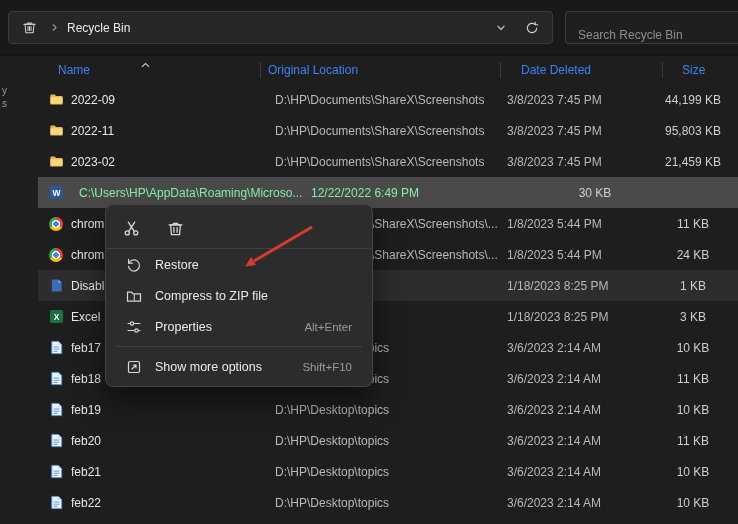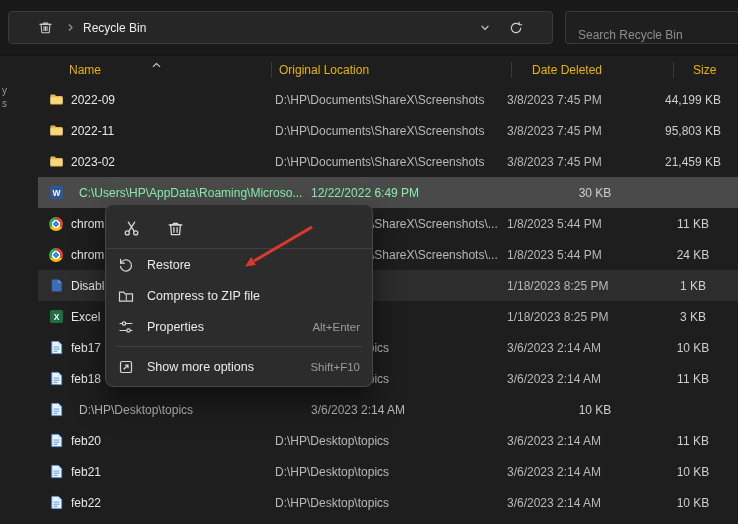--- a/index.html
+++ b/index.html
@@ -4,31 +4,31 @@
 <style>
   html,body{margin:0;padding:0;}
   body{
     width:738px;height:524px;overflow:hidden;position:relative;
     background:#1e1e1e;color:#e6e6e6;
     font-family:"Liberation Sans","DejaVu Sans",sans-serif;font-size:12px;
     -webkit-font-smoothing:antialiased;
   }
   
   .topbar{height:56px;background:#191919;display:flex;align-items:center;padding-left:8px;border-bottom:1px solid #141414;box-sizing:border-box;}
-  .addressbar{width:545px;height:33px;background:#262626;border:1px solid #3c3c3c;border-radius:4px;display:flex;align-items:center;padding:0 24px;box-sizing:border-box;gap:7px;}
+  .addressbar{width:545px;height:33px;background:#262626;border:1px solid #3c3c3c;border-radius:4px;display:flex;align-items:center;padding:0 8px;box-sizing:border-box;gap:7px;}
   .addressbar .crumb{color:#ececec;font-size:12px;}
   .addressbar .spacer{flex:1;}
   .iconbtn{display:inline-flex;align-items:center;justify-content:center;width:24px;height:24px;border-radius:4px;}
   .searchbox{flex:1;margin-left:12px;height:33px;background:#1f1f1f;border:1px solid #3a3a3a;border-right:none;border-radius:4px 0 0 4px;display:flex;align-items:flex-end;padding:0 10px;box-sizing:border-box;}
   .searchbox input{background:transparent;border:none;outline:none;color:#cfcfcf;font-family:inherit;font-size:12px;width:100%;}
   .searchbox input::placeholder{color:#8d8d8d;}
   
   .rail-frag{position:absolute;left:2px;top:84px;width:9px;color:#9a9a9a;font-size:10px;line-height:13px;word-break:break-all;}
   
-  .hdr{position:absolute;left:42px;right:0;top:56px;height:28px;display:flex;align-items:center;color:#eab308;}
+  .hdr{position:absolute;left:31px;right:0;top:56px;height:28px;display:flex;align-items:center;color:#3b82f6;}
   .hcell{position:relative;box-sizing:border-box;height:100%;display:flex;align-items:center;}
   .h-name{width:229px;padding-left:27px;}
   .h-loc{width:240px;padding-left:8px;}
   .h-date{width:162px;padding-left:21px;}
   .h-size{flex:1;padding-left:20px;}
   .h-loc::before,.h-date::before,.h-size::before{content:"";position:absolute;left:0;top:6px;bottom:6px;width:1px;background:#3a3a3a;}
   .sortcaret{position:absolute;left:110px;top:1px;color:#cfcfcf;}
   
   .list{position:absolute;left:0;right:0;top:84px;}
   .row{margin-left:38px;height:31px;display:flex;align-items:center;box-sizing:border-box;}
@@ -42,21 +42,21 @@
   .c-size{flex:1;text-align:center;padding-right:5px;color:#cfcfcf;white-space:nowrap;}
   .row.selected .c-loc,.row.selected .c-date{color:#86efac;}
   .chrome-dot{width:14px;height:14px;border-radius:50%;display:inline-block;
     background:radial-gradient(circle,#4285f4 0 29%,#ffffff 29% 41%,rgba(0,0,0,0) 41%),
                conic-gradient(#ea4335 0 120deg,#fbbc05 0 240deg,#34a853 0 360deg);}
   
   .cmenu{position:absolute;left:105px;top:204px;width:268px;background:#2c2c2c;border:1px solid #464646;border-radius:8px;box-shadow:0 14px 30px rgba(0,0,0,.55);box-sizing:border-box;padding:4px 0;z-index:10;}
   .cmenu .quickrow{display:flex;align-items:center;gap:18px;padding:7px 10px 8px 12px;border-bottom:1px solid #404040;}
   .qbtn{width:26px;height:24px;display:inline-flex;align-items:center;justify-content:center;border-radius:4px;}
   .qbtn svg{width:17px;height:17px;}
-  .mitem{height:31px;display:flex;align-items:center;padding:0 12px;}
+  .mitem{height:31px;display:flex;align-items:center;padding:0 20px;}
   .mitem .mi-icon{width:16px;height:16px;margin-right:13px;display:inline-flex;align-items:center;justify-content:center;flex:none;}
   .mitem .mi-icon svg{width:16px;height:16px;}
   .mitem .mi-label{color:#ebebeb;font-size:12.5px;}
   .mitem .mi-shortcut{margin-left:auto;color:#9b9b9b;font-size:11.5px;}
   .msep{height:1px;background:#404040;margin:4px 10px;}
   
   .arrow-overlay{position:absolute;left:0;top:0;width:738px;height:524px;pointer-events:none;z-index:20;}
 </style>
 </head>
 <body>
@@ -231,20 +231,21 @@
     <div class="row">
       <span class="c-icon">
         <svg viewBox="0 0 16 16">
           <path d="M3 1.5h7l3.5 3.5v9.5H3z" fill="#eaf3ff" stroke="#5b9bd5" stroke-width="1"></path>
           <path d="M10 1.5l3.5 3.5H10z" fill="#bcd8f5"></path>
           <rect x="5" y="7" width="6" height="1" fill="#5b9bd5"></rect>
           <rect x="5" y="9.3" width="6" height="1" fill="#5b9bd5"></rect>
           <rect x="5" y="11.6" width="4" height="1" fill="#5b9bd5"></rect>
         </svg>
       </span>
+      <span class="c-name">feb19</span>
       <span class="c-loc">D:\HP\Desktop\topics</span>
       <span class="c-date">3/6/2023 2:14 AM</span>
       <span class="c-size">10 KB</span>
     </div>
     <div class="row">
       <span class="c-icon">
         <svg viewBox="0 0 16 16">
           <path d="M3 1.5h7l3.5 3.5v9.5H3z" fill="#eaf3ff" stroke="#5b9bd5" stroke-width="1"></path>
           <path d="M10 1.5l3.5 3.5H10z" fill="#bcd8f5"></path>
           <rect x="5" y="7" width="6" height="1" fill="#5b9bd5"></rect>

